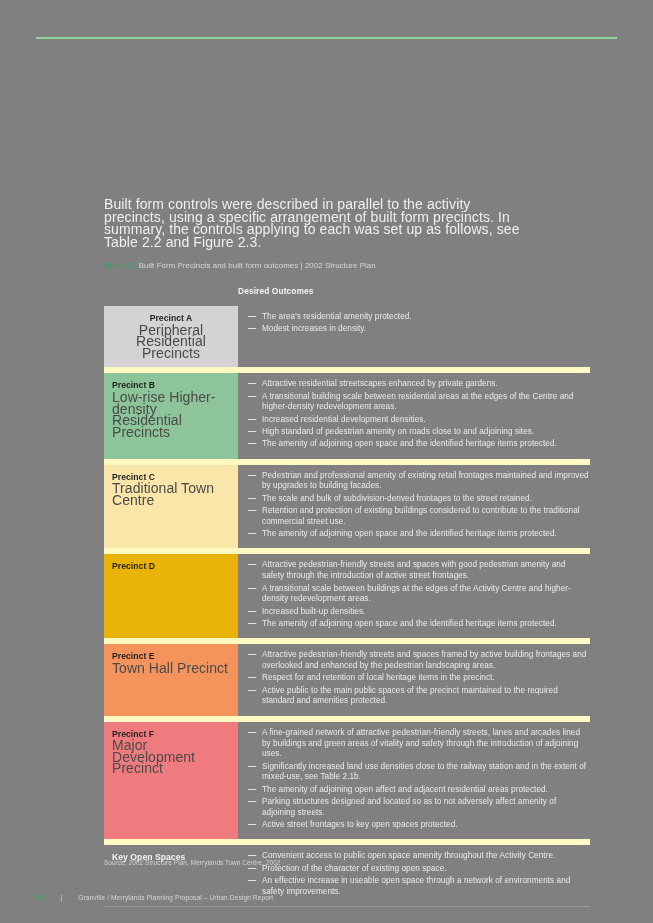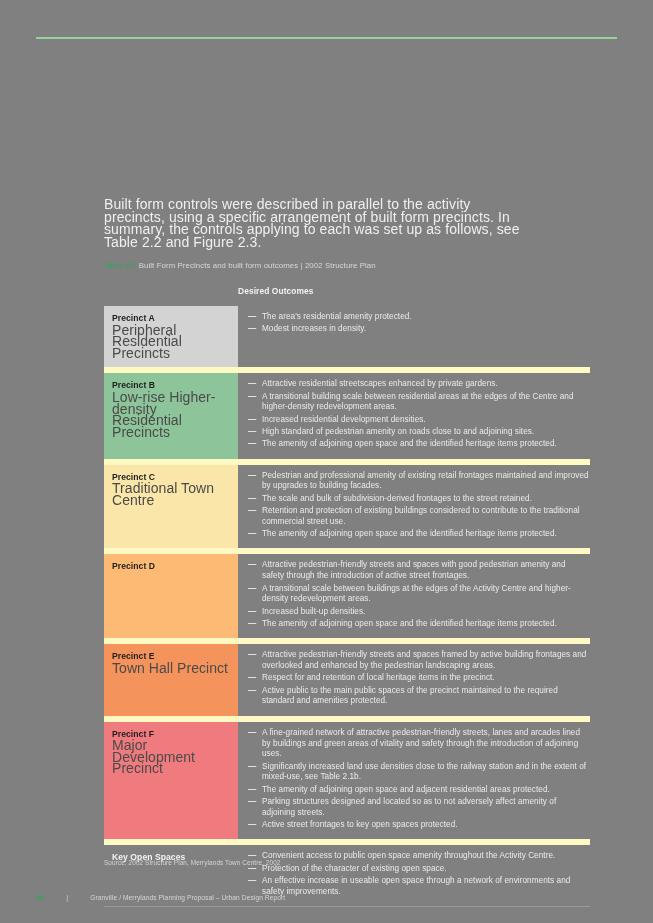--- a/index.html
+++ b/index.html
@@ -130,24 +130,24 @@
   .btext {
     flex: 1 1 auto;
     font-size: 8.2px;
     line-height: 10.8px;
     color: #ebebeb;
     filter: blur(0.55px);
     letter-spacing: 0.05px;
   }
 
   
-  .fill-a { background: #d3d3d3; }
+  .fill-a { background: #d3d3d3; text-align: center; }
   .fill-b { background: #8ec49a; }
   .fill-c { background: #fae6a8; }
-  .fill-d { background: #fdba74; }
+  .fill-d { background: #eab308; }
   .fill-e { background: #f4945c; }
   .fill-f { background: #ef7b7e; }
   .fill-none { background: transparent; }
 
   .row.open .row-label .p-title { color: #f2f2f2; }
 
   
   .table-bottom {
     border-top: 1px solid #9a9a9a;
   }
@@ -164,21 +164,21 @@
     white-space: nowrap;
   }
 
   
   .footer {
     position: absolute;
     left: 36px;
     top: 893px;
     display: flex;
     align-items: baseline;
-    gap: 22px;
+    gap: 16px;
   }
   .footer .pg {
     font-size: 7.5px;
     font-weight: bold;
     color: #2aa85a;
     filter: blur(0.4px);
   }
   .footer .sep {
     font-size: 7.5px;
     color: #c8c8c8;
@@ -328,21 +328,21 @@
             <div class="bullet">
               <span class="dash">—</span>
               <span class="btext">A fine-grained network of attractive pedestrian-friendly streets, lanes and arcades lined by buildings and green areas of vitality and safety through the introduction of adjoining uses.</span>
             </div>
             <div class="bullet">
               <span class="dash">—</span>
               <span class="btext">Significantly increased land use densities close to the railway station and in the extent of mixed-use, see Table 2.1b.</span>
             </div>
             <div class="bullet">
               <span class="dash">—</span>
-              <span class="btext">The amenity of adjoining open space and adjacent residential areas protected.</span>
+              <span class="btext">The amenity of adjoining open affect and adjacent residential areas protected.</span>
             </div>
             <div class="bullet">
               <span class="dash">—</span>
               <span class="btext">Parking structures designed and located so as to not adversely affect amenity of adjoining streets.</span>
             </div>
             <div class="bullet">
               <span class="dash">—</span>
               <span class="btext">Active street frontages to key open spaces protected.</span>
             </div>
           </div>

